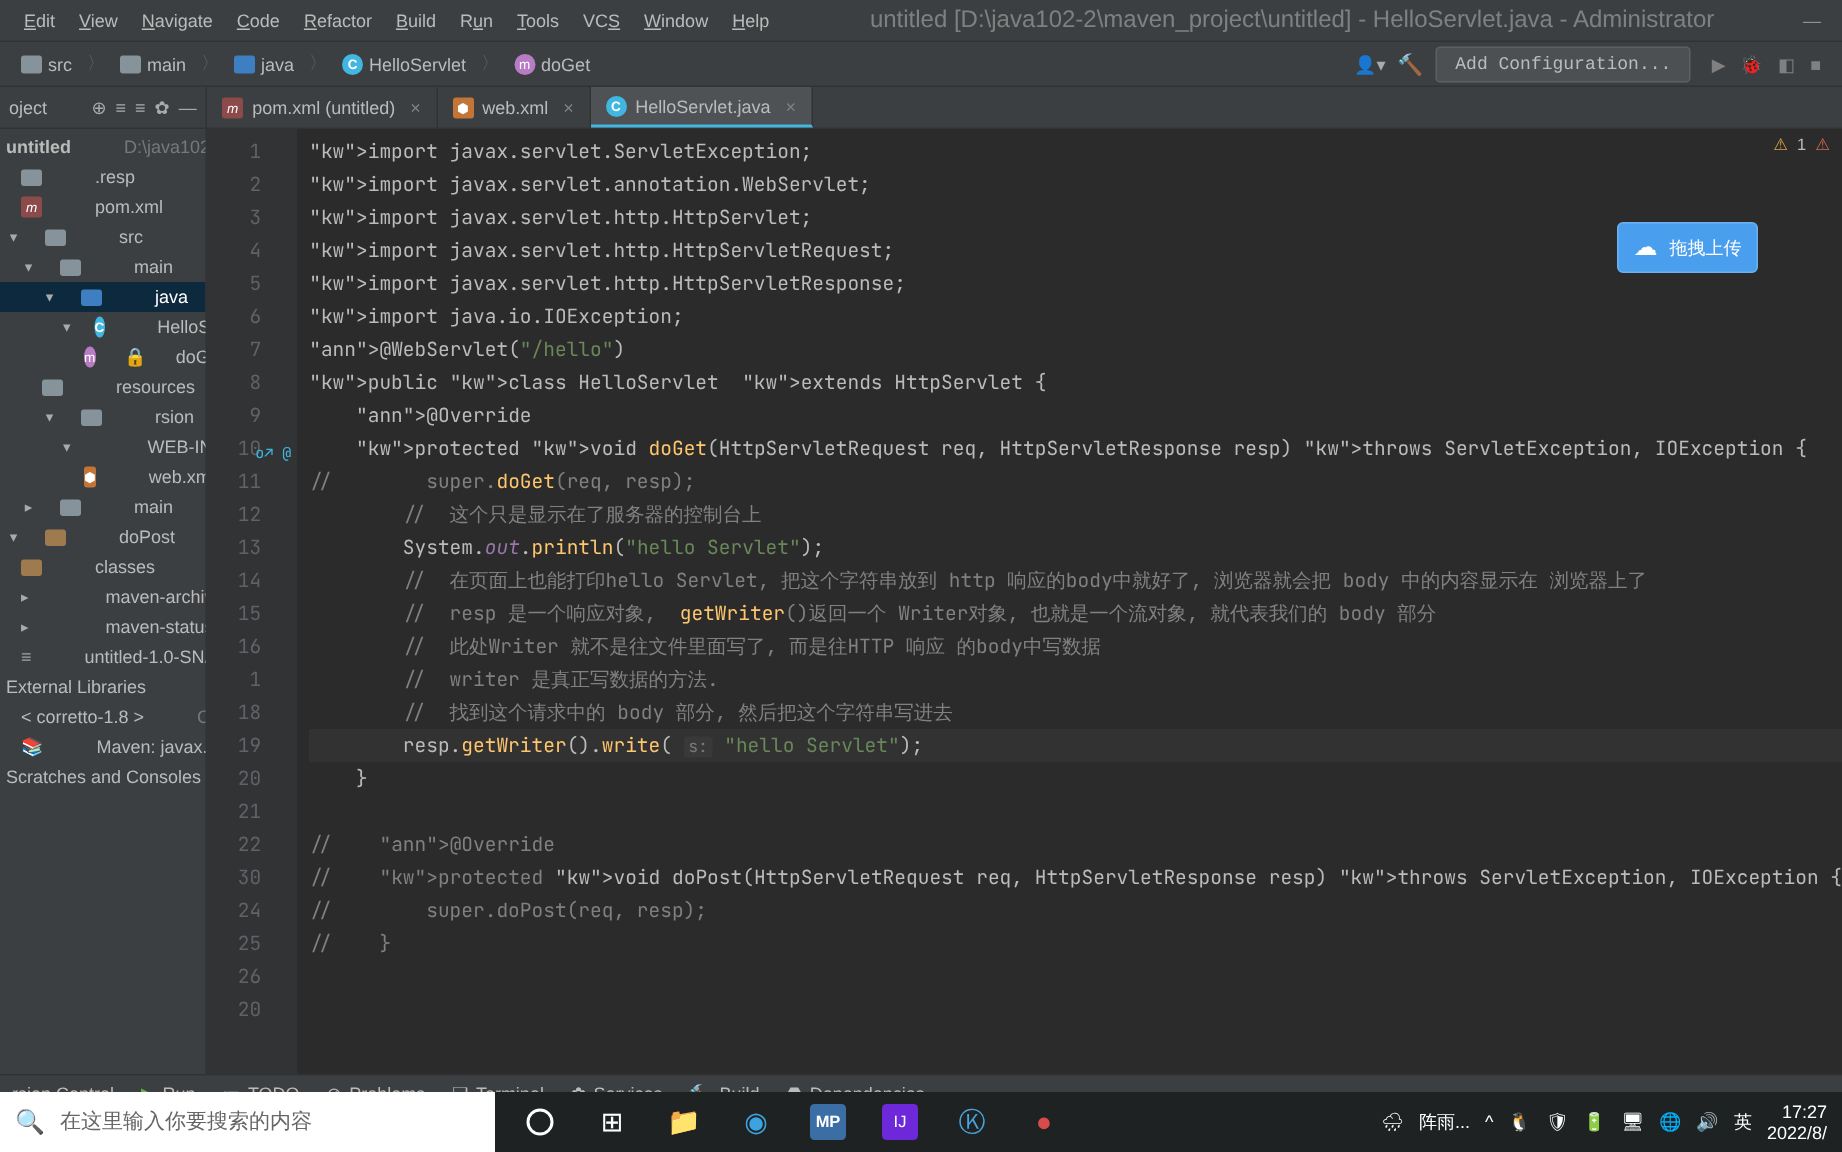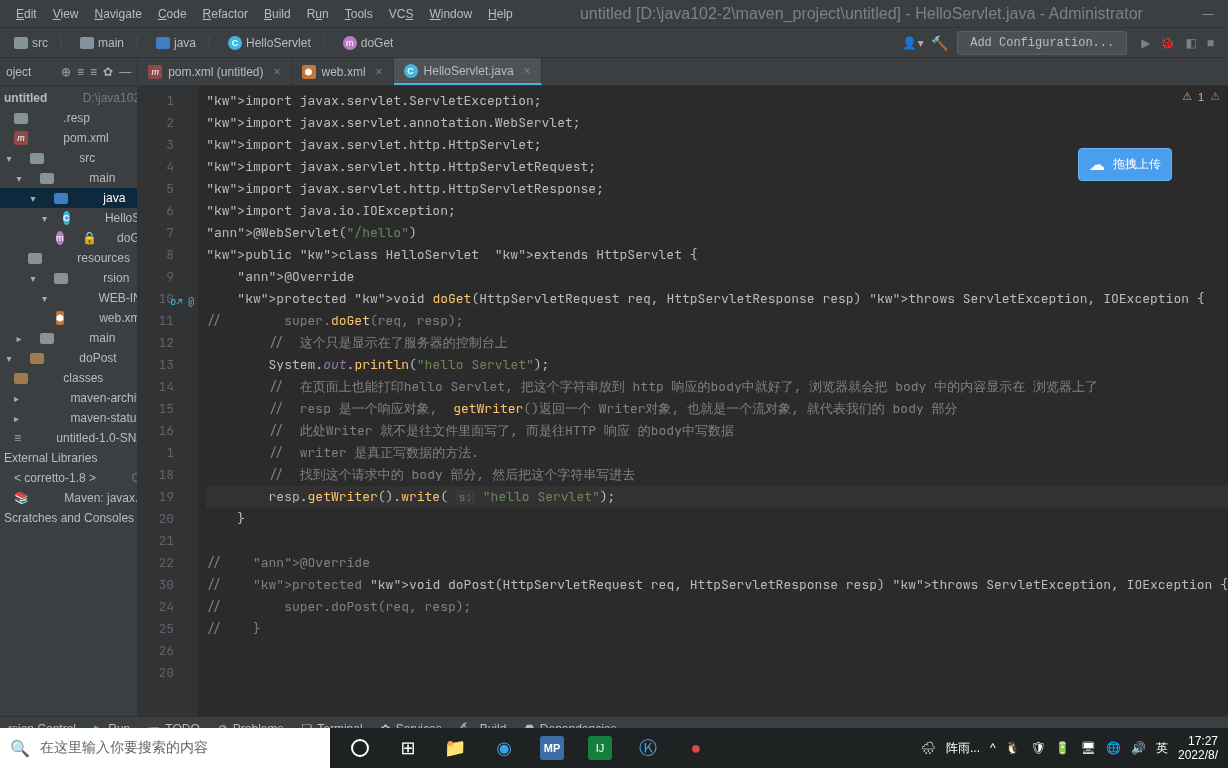--- a/index.html
+++ b/index.html
@@ -426,21 +426,21 @@
     <span>在这里输入你要搜索的内容</span>
   </div>
   <div class="task-icons">
     <span class="task-icon">
         <span class="circle-ic"></span>
       </span>
     <span class="task-icon" style="color:#fff">⊞</span>
     <span class="task-icon">📁</span>
     <span class="task-icon" style="color:#3ba3e0">◉</span>
     <span class="task-icon" style="background:#3b6ea5;color:#fff;border-radius:3px;font-size:11px;font-weight:bold">MP</span>
-    <span class="task-icon" style="background:#15803d;color:#fff;border-radius:3px;font-size:11px">IJ</span>
+    <span class="task-icon" style="background:#6d28d9;color:#fff;border-radius:3px;font-size:11px">IJ</span>
     <span class="task-icon" style="color:#4aa3df">Ⓚ</span>
     <span class="task-icon" style="color:#d94a4a">●</span>
   </div>
   <div class="tray">
     <span>🌧</span>
     <span>阵雨...</span>
     <span>^</span>
     <span>🐧</span>
     <span>🛡</span>
     <span>🔋</span>

